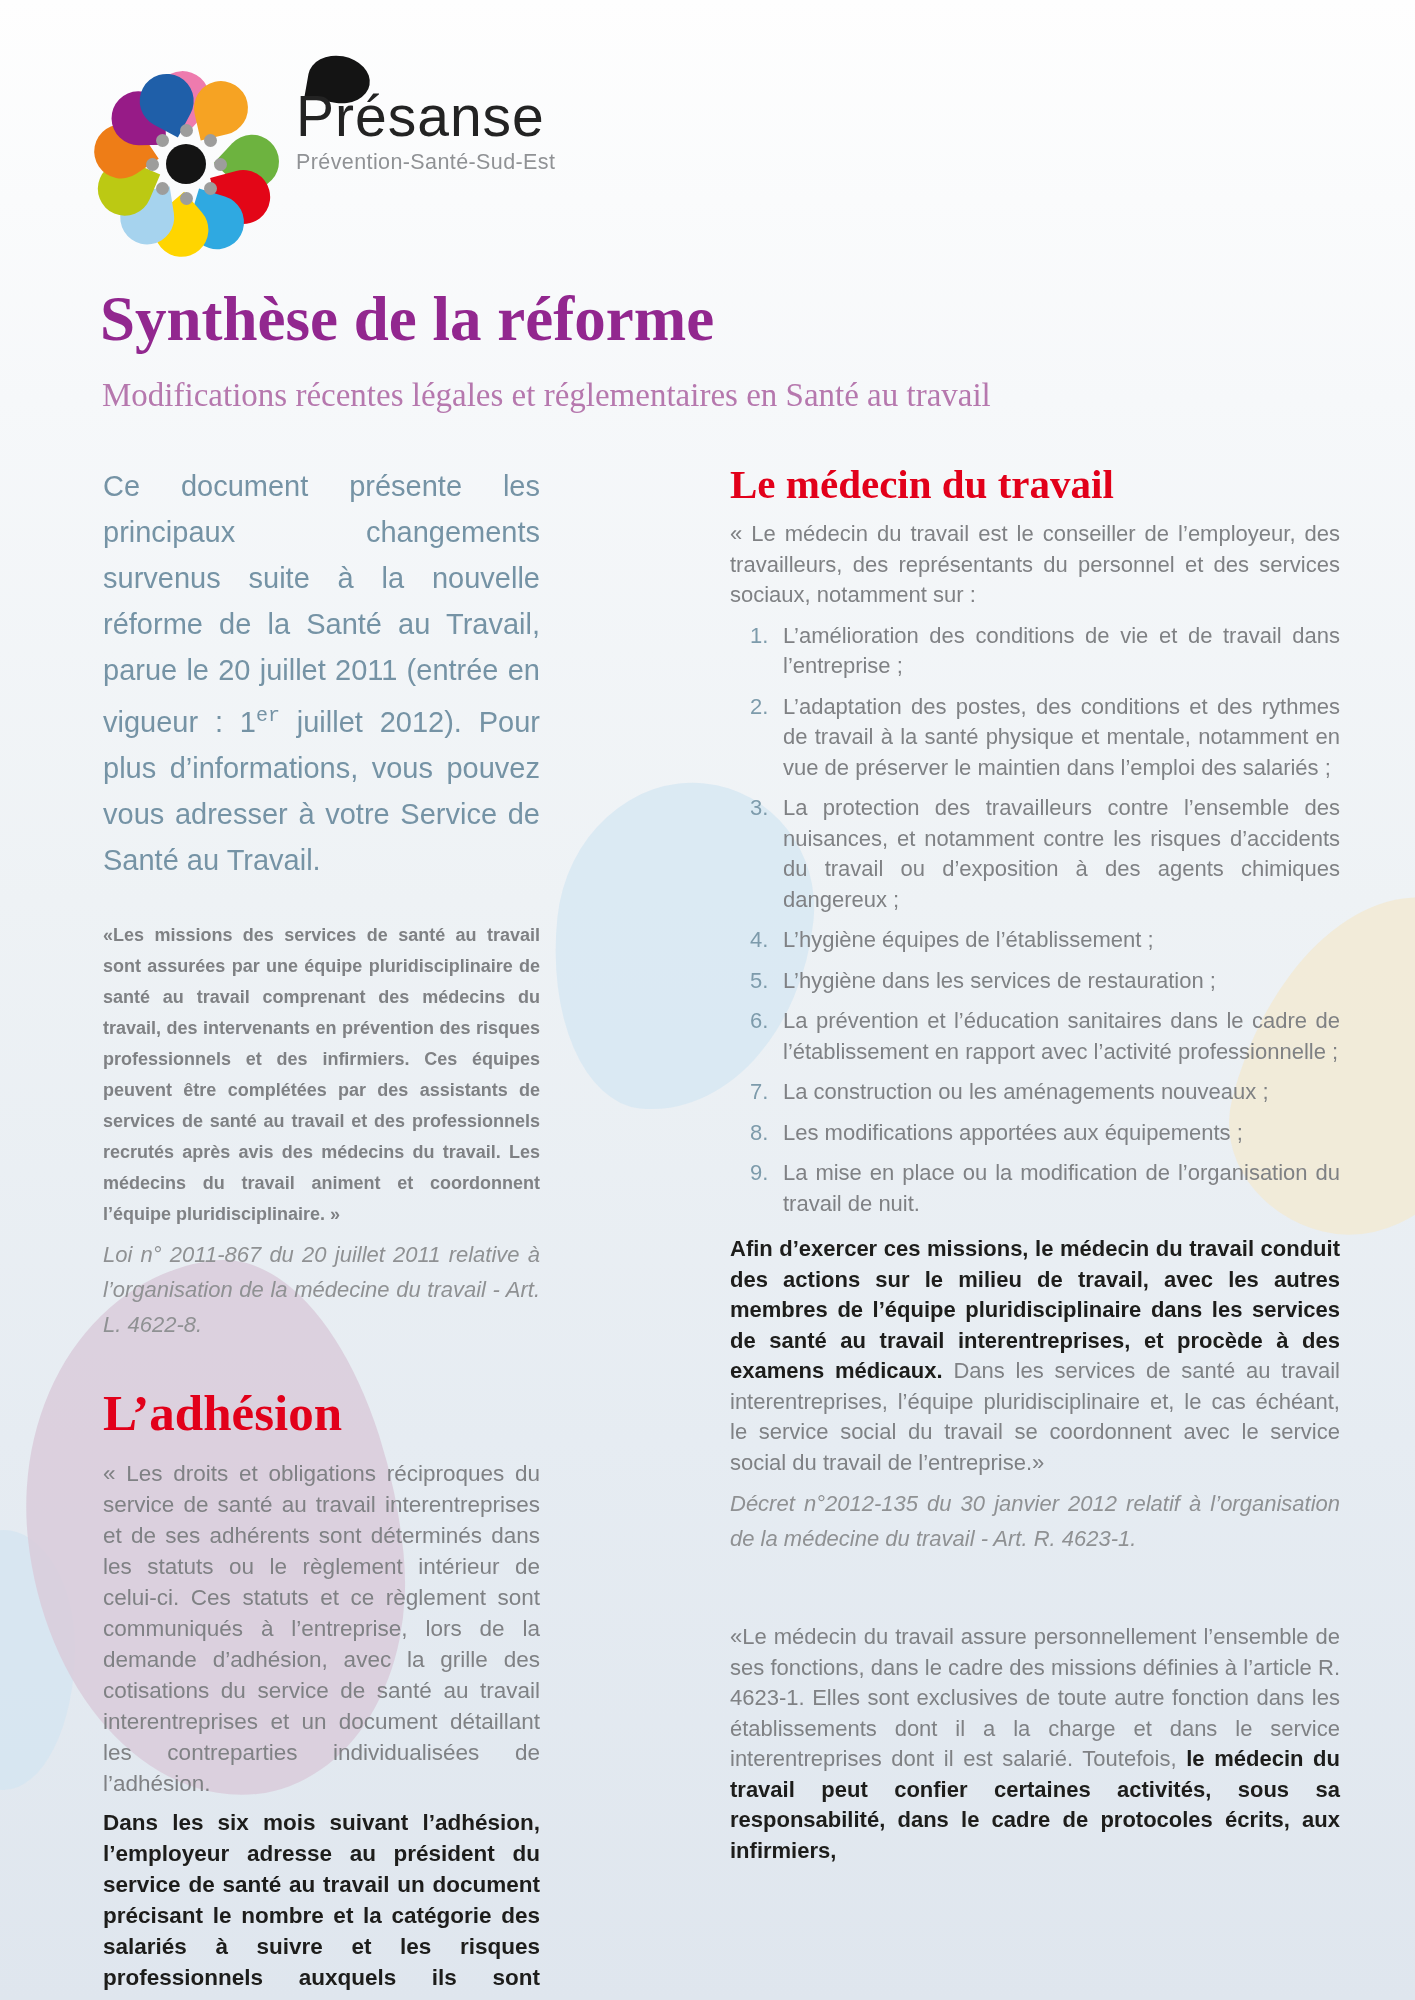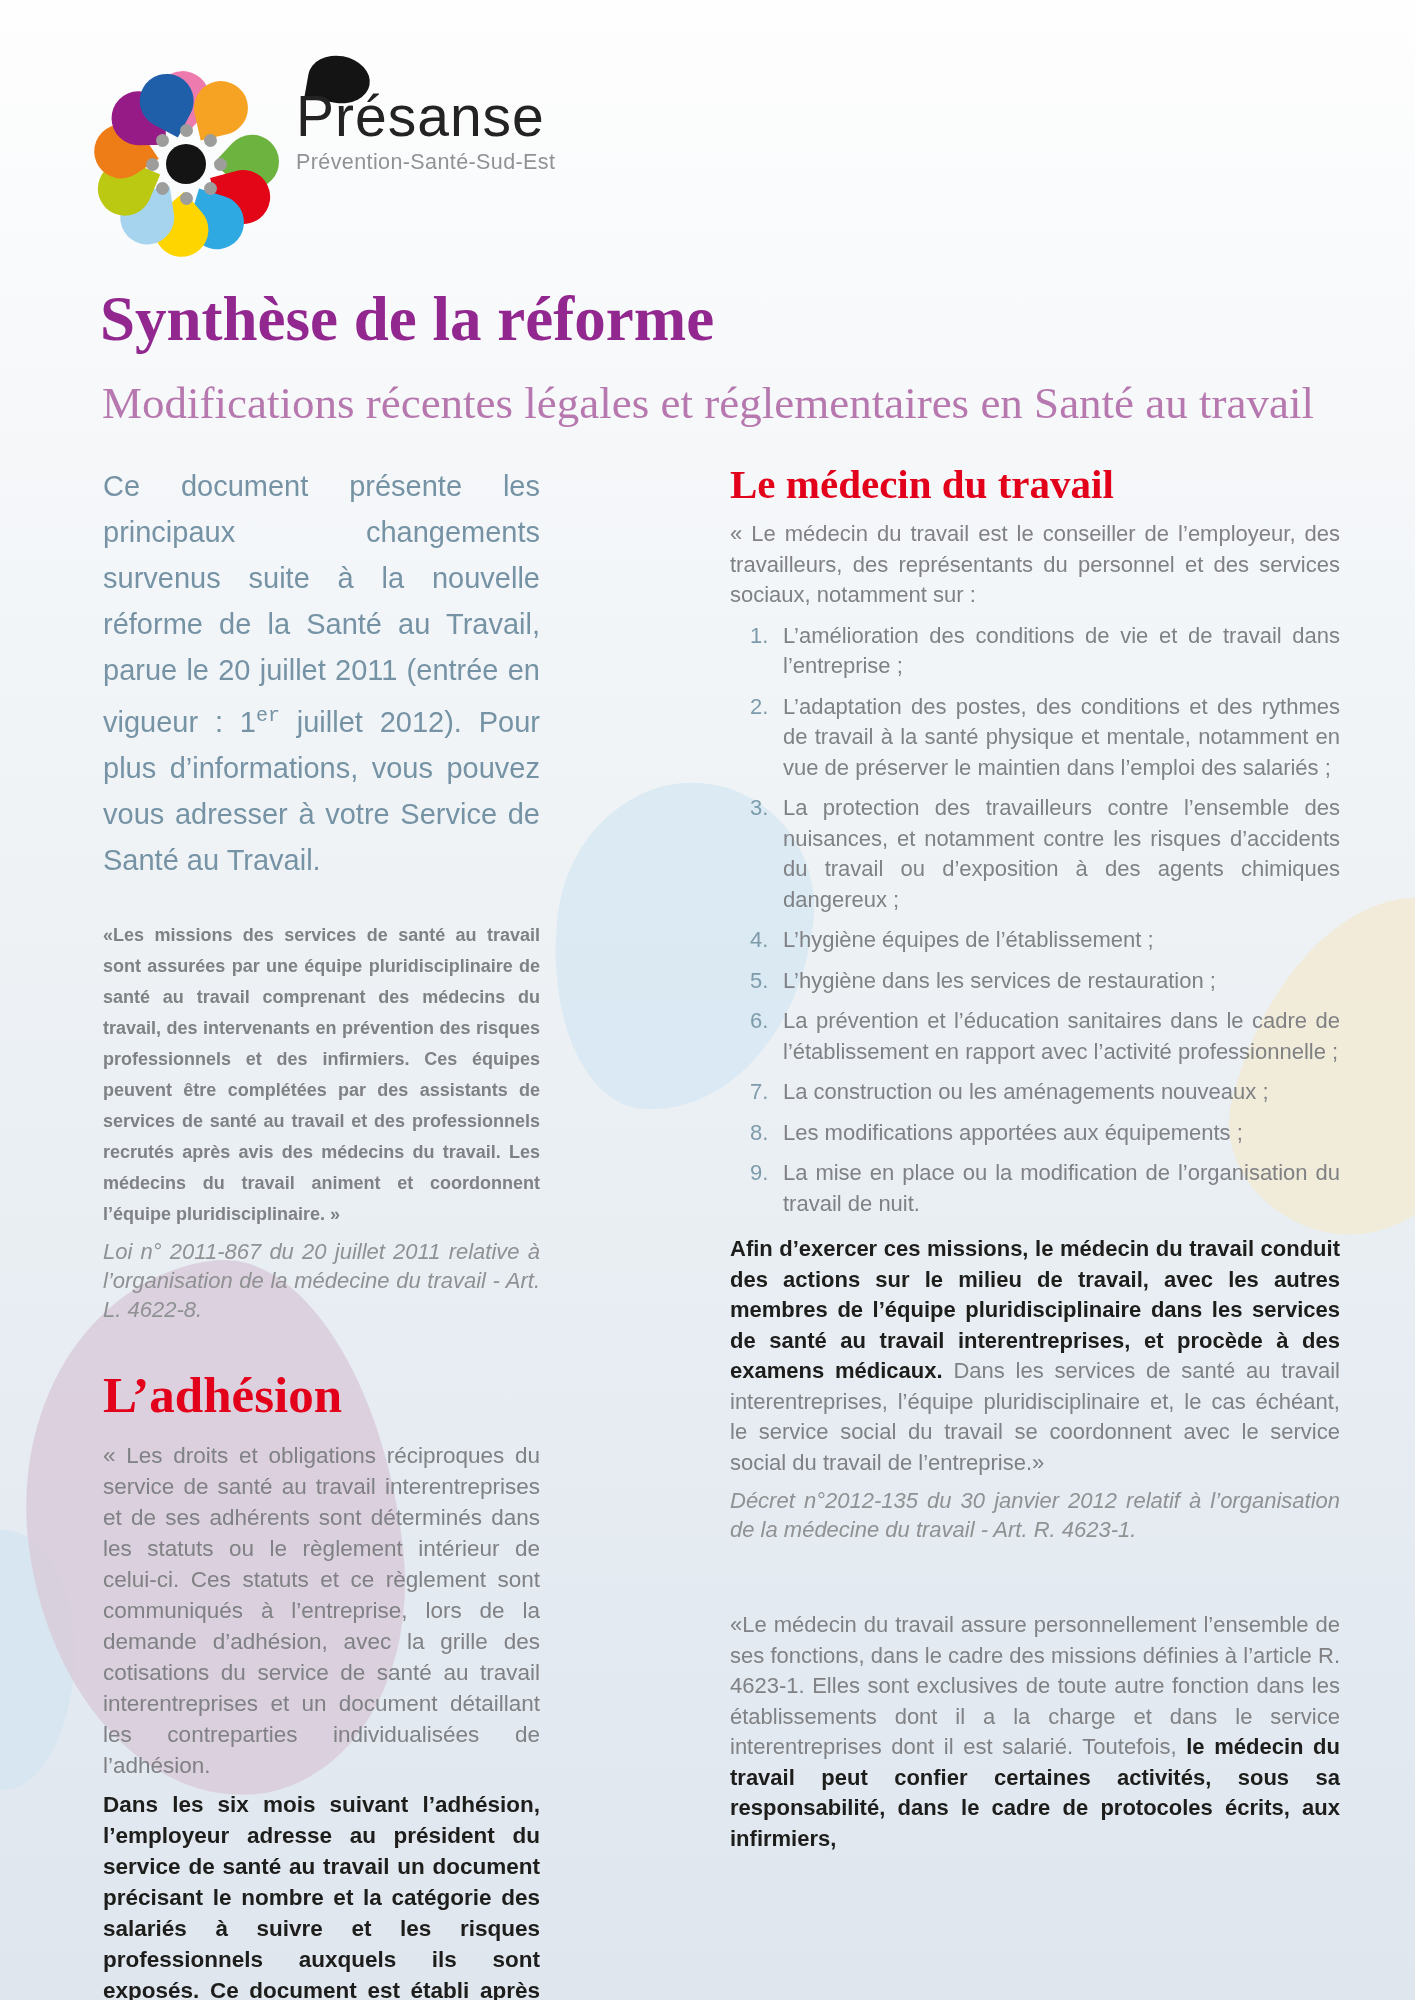--- a/index.html
+++ b/index.html
@@ -27,31 +27,31 @@
   .gray-dot{position:absolute;width:13px;height:13px;border-radius:50%;background:#9d9d9c;}
 
   .brand{position:absolute;left:296px;top:86px;}
   .brand-name{font-size:57px;line-height:60px;color:#232323;letter-spacing:1px;}
   .brand-tagline{margin-top:4px;font-size:21.5px;color:#909295;letter-spacing:.4px;}
   .brand-org{margin-top:4px;font-size:21.5px;line-height:26px;color:#3d3d3c;}
 
   .doc-title{position:absolute;left:100px;top:283px;margin:0;font-family:"Liberation Serif",serif;
         font-weight:700;font-size:63px;color:#92278f;}
   .doc-subtitle{position:absolute;left:102px;top:377px;margin:0;font-family:"Liberation Serif",serif;
-        font-weight:400;font-size:45px;color:#b678ae;}
+        font-weight:400;font-size:33px;color:#b678ae;}
 
   .columns{position:absolute;left:103px;top:455px;width:1237px;display:flex;}
   .col-left{width:437px;margin-right:190px;}
   .col-right{width:610px;}
 
   p{margin:0;}
   .intro{margin-top:8px;font-size:29px;line-height:46px;color:#7593a5;text-align:justify;}
   .intro sup{font-size:20px;font-family:Liberation Mono, monospace;}
   .quote{margin-top:37px;font-size:18px;line-height:31px;color:#7f8184;text-align:justify;font-weight:bold;}
-  .cit{margin-top:7px;font-size:22px;line-height:29px;color:#8f9193;font-style:italic;text-align:justify;}
+  .cit{margin-top:7px;font-size:22px;line-height:35px;color:#8f9193;font-style:italic;text-align:justify;}
   .h-red{margin:0;font-family:"Liberation Serif",serif;font-weight:700;color:#e2001a;}
   .h-adhesion{margin-top:42px;font-size:51px;}
   .h-medecin{margin-top:5px;font-size:41px;}
   .body-p{font-size:22.5px;line-height:31px;color:#7f8184;text-align:justify;}
   .adh-p1{margin-top:16px;}
   .adh-p2{margin-top:8px;}
   .bold-txt{font-weight:bold;color:#1d1d1b;}
   .reg-txt{font-weight:normal;color:#7f8184;}
 
   .lead{margin-top:11px;font-size:22px;line-height:30.5px;color:#7f8184;text-align:justify;}

